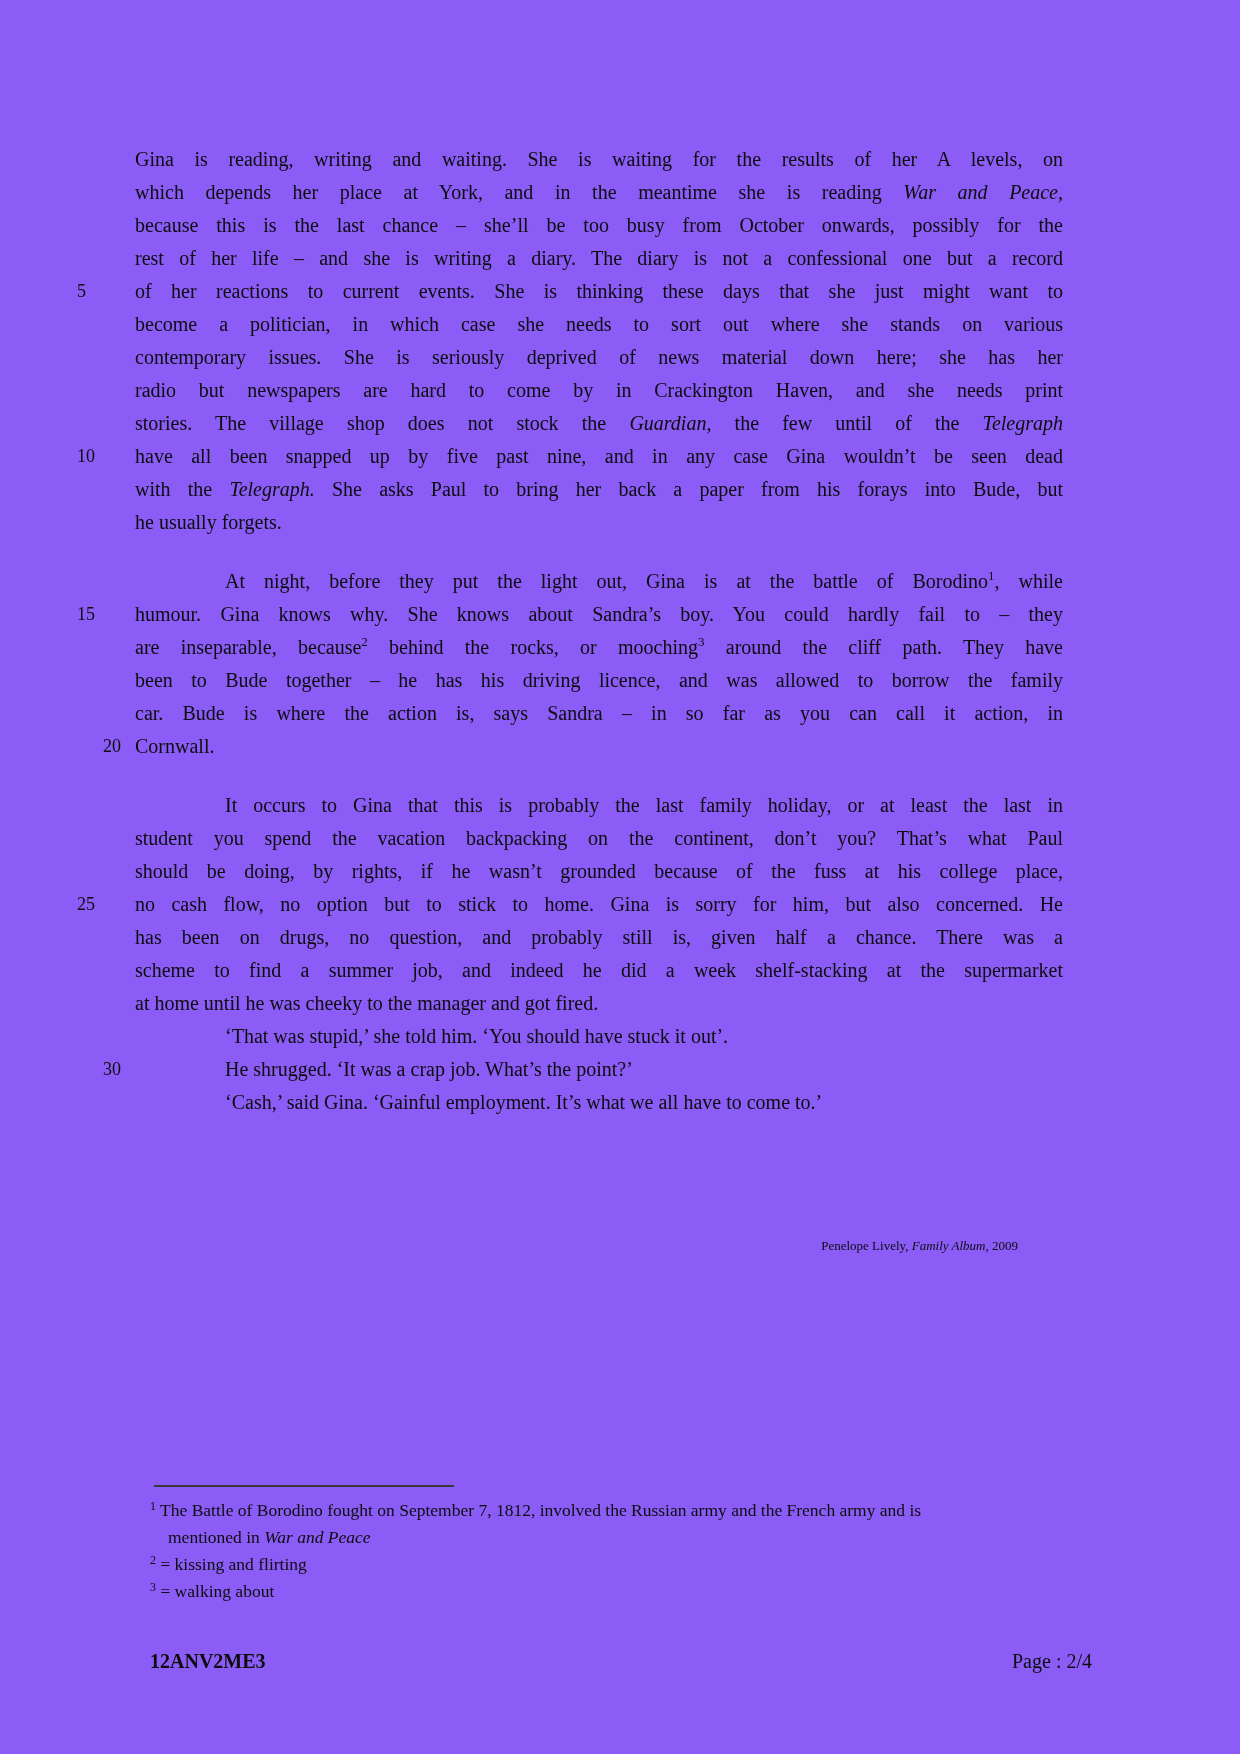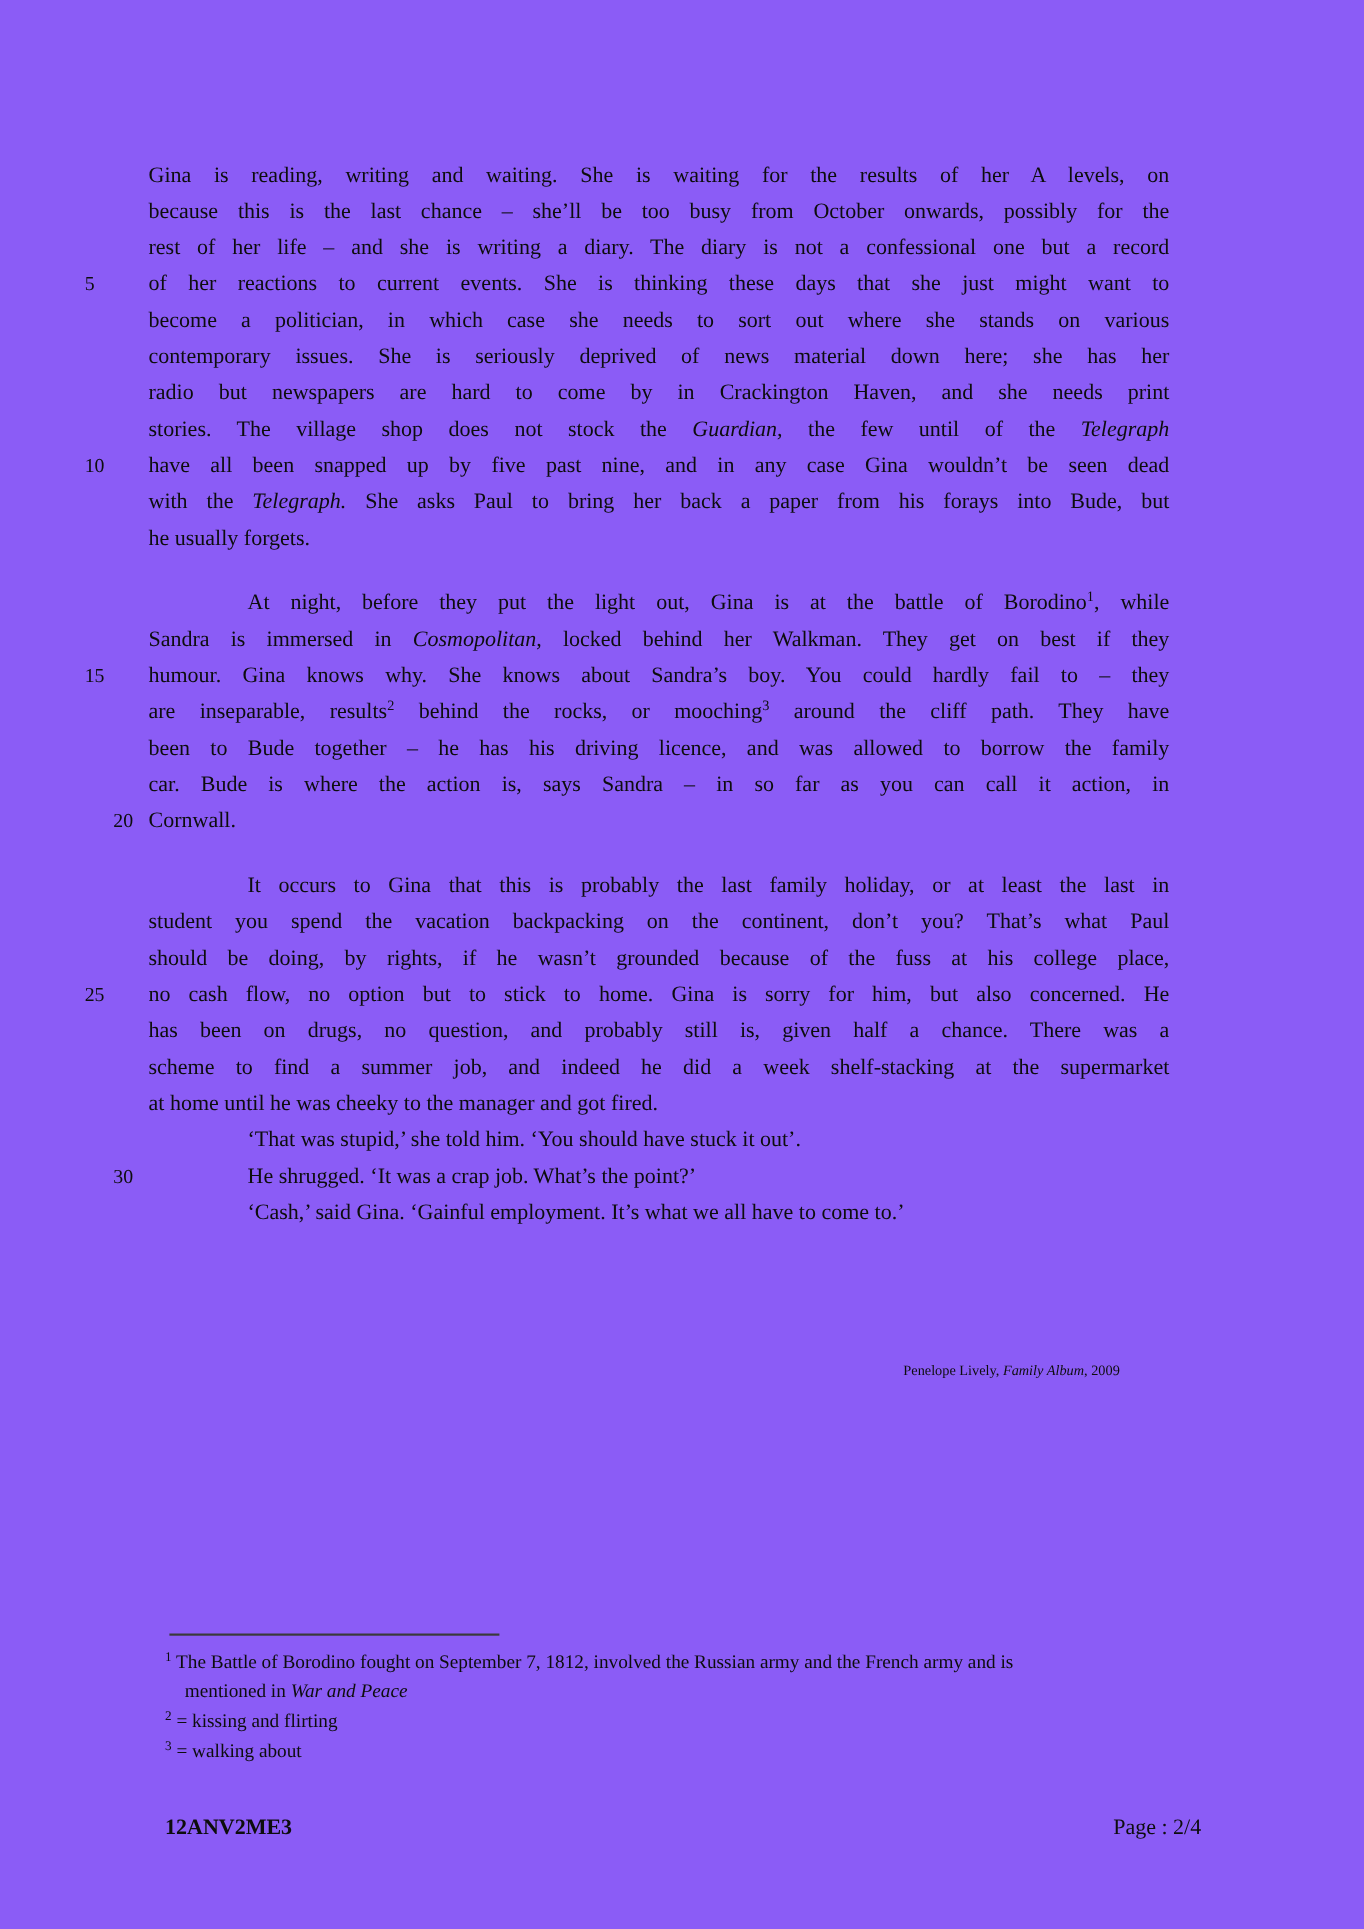--- a/index.html
+++ b/index.html
@@ -96,37 +96,37 @@
     right: 148px;
   }
 </style>
 </head>
 <body>
 
 <div class="page">
   <div class="passage">
       <div class="para">
         <div class="line just"><span>Gina is reading, writing and waiting. She is waiting for the results of her A levels, on</span></div>
+        <div class="line just"><span>which depends her place at York, and in the meantime she is reading </span><span class="it">War and Peace,</span></div>
         <div class="line just"><span>because this is the last chance – she’ll be too busy from October onwards, possibly for the</span></div>
         <div class="line just"><span>rest of her life – and she is writing a diary. The diary is not a confessional one but a record</span></div>
         <div class="line just"><span class="lnum">5</span><span>of her reactions to current events. She is thinking these days that she just might want to</span></div>
         <div class="line just"><span>become a politician, in which case she needs to sort out where she stands on various</span></div>
         <div class="line just"><span>contemporary issues. She is seriously deprived of news material down here; she has her</span></div>
         <div class="line just"><span>radio but newspapers are hard to come by in Crackington Haven, and she needs print</span></div>
         <div class="line just"><span>stories. The village shop does not stock the </span><span class="it">Guardian,</span><span> the few until of the </span><span class="it">Telegraph</span></div>
         <div class="line just"><span class="lnum">10</span><span>have all been snapped up by five past nine, and in any case Gina wouldn’t be seen dead</span></div>
         <div class="line just"><span>with the </span><span class="it">Telegraph.</span><span> She asks Paul to bring her back a paper from his forays into Bude, but</span></div>
         <div class="line"><span>he usually forgets.</span></div>
       </div>
       <div class="para">
         <div class="line just ind"><span>At night, before they put the light out, Gina is at the battle of Borodino</span><span class="sup">1</span><span>, while</span></div>
-        <div class="line just"><span>Sandra is immersed in </span><span class="it">Cosmopolitan,</span><span> locked behind her Walkman. They get on best if they</span></div>
         <div class="line just"><span class="lnum">15</span></div>
         <div class="line just"><span>humour. Gina knows why. She knows about Sandra’s boy. You could hardly fail to – they</span></div>
-        <div class="line just"><span>are inseparable, results</span><span class="sup">2</span><span> behind the rocks, or mooching</span><span class="sup">3</span><span> around the cliff path. They have</span></div>
+        <div class="line just"><span>are inseparable, because</span><span class="sup">2</span><span> behind the rocks, or mooching</span><span class="sup">3</span><span> around the cliff path. They have</span></div>
         <div class="line just"><span>been to Bude together – he has his driving licence, and was allowed to borrow the family</span></div>
         <div class="line just"><span>car. Bude is where the action is, says Sandra – in so far as you can call it action, in</span></div>
         <div class="line"><span class="lnum">20</span><span>Cornwall.</span></div>
       </div>
       <div class="para">
         <div class="line just ind"><span>It occurs to Gina that this is probably the last family holiday, or at least the last in</span></div>
         <div class="line just"><span>student you spend the vacation backpacking on the continent, don’t you? That’s what Paul</span></div>
         <div class="line just"><span>should be doing, by rights, if he wasn’t grounded because of the fuss at his college place,</span></div>
         <div class="line just"><span class="lnum">25</span><span>no cash flow, no option but to stick to home. Gina is sorry for him, but also concerned. He</span></div>
         <div class="line just"><span>has been on drugs, no question, and probably still is, given half a chance. There was a</span></div>

